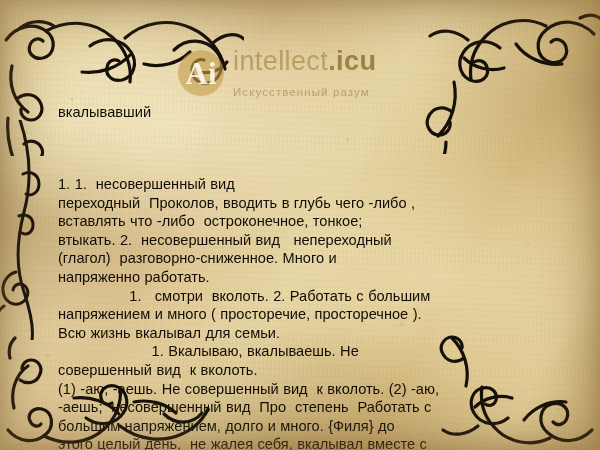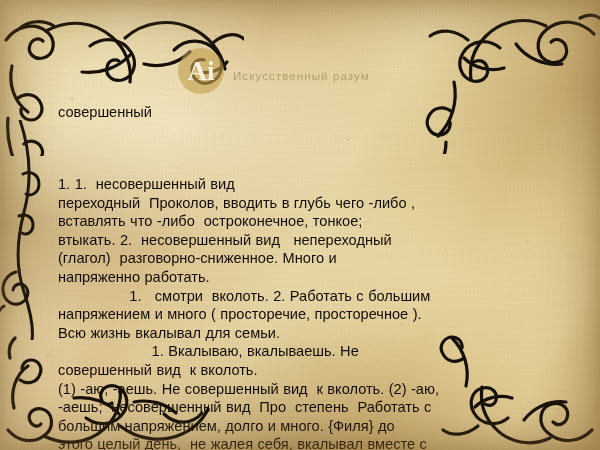--- a/index.html
+++ b/index.html
@@ -47,21 +47,21 @@
 
   
   #watermark{
     position:absolute;left:178px;top:48px;display:flex;align-items:center;gap:9px;
     pointer-events:none;
   }
   .wm-badge{
     width:46px;height:46px;border-radius:50%;
     background:rgba(196,160,78,.62);
     display:flex;align-items:center;justify-content:center;
-    font-size:27px;font-weight:700;color:rgba(255,252,238,.88);
+    font-size:31px;font-weight:700;color:rgba(255,252,238,.88);
     font-family:"Liberation Serif","DejaVu Serif",serif;line-height:1;
   }
   .wm-text{display:flex;flex-direction:column;line-height:1;}
   .wm-main{font-size:27px;color:rgba(176,150,88,.82);letter-spacing:.4px;}
   .wm-main b{color:rgba(150,124,62,.92);font-weight:700;}
   .wm-sub{font-size:11.5px;color:rgba(168,146,96,.80);letter-spacing:1.1px;margin-top:12px;}
 
   
   #content{
     position:absolute;left:58px;top:66px;width:500px;
@@ -145,26 +145,27 @@
     <path d="M30 0c10 30 12 62 4 92-7 27-9 54 0 80 6 18 10 34 8 48"></path>
     <path d="M33 54c8-4 16 1 16 10 0 8-7 13-13 10"></path>
     <path d="M29 96c7-3 14 1 14 9 0 7-6 11-11 8"></path>
     <path d="M26 152c-8 2-14 10-13 19 1 10 10 16 18 12 7-3 9-12 4-17-4-4-11-2-12 4"></path>
     <path d="M14 186c-6 4-9 12-7 19"></path>
   </svg>
 
   <div id="watermark">
     <div class="wm-badge">Ai</div>
     <div class="wm-text">
+      <div class="wm-main"><span>intellect</span><b>.icu</b></div>
       <div class="wm-sub">Искусственный  разум</div>
     </div>
   </div>
 
   <div id="content">
-    <span class="headword">совершенный</span>
+    <span class="headword">вкалывавший</span>
     <span class="para">1. 1.  несовершенный вид
 переходный  Проколов, вводить в глубь чего -либо ,
 вставлять что -либо  остроконечное, тонкое;
 втыкать. 2.  несовершенный вид   непереходный
 (глагол)  разговорно-сниженное. Много и
 напряженно работать.
                 1.   смотри  вколоть. 2. Работать с большим
 напряжением и много ( просторечие, просторечное ).
 Всю жизнь вкалывал для семьи.
                      1. Вкалываю, вкалываешь. Не

